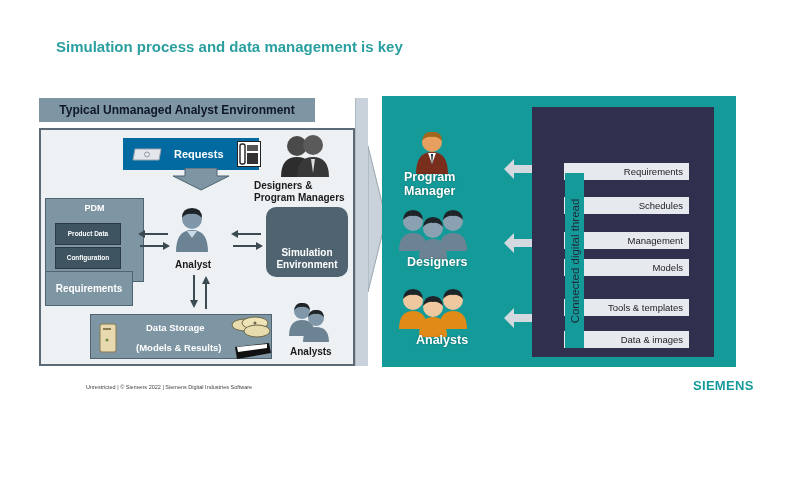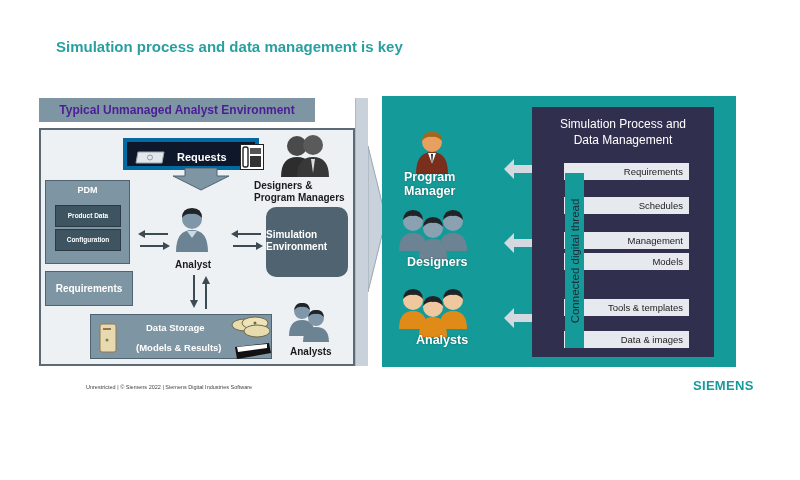--- a/index.html
+++ b/index.html
@@ -1,35 +1,35 @@
 <!DOCTYPE html>
 <html><head>
 <meta charset="utf-8">
 <style>
   * { box-sizing: border-box; margin: 0; padding: 0; }
   body { width: 800px; height: 480px; background: #ffffff; position: relative; overflow: hidden; font-family: "Liberation Sans", sans-serif; }
   .abs { position: absolute; }
   .title { left: 56px; top: 38px; font-size: 15px; font-weight: bold; color: #2a9fa0; text-align: center; }
 
   
-  .left-header { left: 39px; top: 98px; width: 276px; height: 24px; background: #7e95a3; color: #4c1d95; font-weight: bold; font-size: 12px; text-align: center; line-height: 24px; }
+  .left-header { left: 39px; top: 98px; width: 276px; height: 24px; background: #7e95a3; color: #0f172a; font-weight: bold; font-size: 12px; text-align: center; line-height: 24px; }
   .left-frame { left: 39px; top: 128px; width: 316px; height: 238px; background: #eef1f4; border: 2px solid #5b6a74; }
   .side-bar { left: 355px; top: 98px; width: 13px; height: 268px; background: #c9d2da; border-left: 1px solid #aeb9c2; }
 
-  .requests { left: 123px; top: 138px; width: 136px; height: 32px; background: #0f172a; border: 4px solid #0369a1; color: #fff; font-weight: bold; font-size: 11px; }
+  .requests { left: 123px; top: 138px; width: 136px; height: 32px; background: #0369a1; border: 1px solid #0369a1; color: #fff; font-weight: bold; font-size: 11px; }
   .requests .lbl { position: absolute; left: 50px; top: 9px; }
   .req-arrow { left: 171px; top: 168px; }
 
-  .pdm { left: 45px; top: 180px; width: 85px; height: 84px; background: #7e95a3; border: 1px solid #4f6370; }
+  .pdm { left: 45px; top: 198px; width: 99px; height: 84px; background: #7e95a3; border: 1px solid #4f6370; }
   .pdm .lbl { position: absolute; top: 4px; width: 100%; text-align: center; color: #fff; font-weight: bold; font-size: 9px; }
   .pdm-sub { position: absolute; left: 9px; width: 66px; height: 22px; background: #3f5461; border: 1px solid #2b3a44; color: #fff; font-size: 6.5px; font-weight: bold; text-align: center; line-height: 20px; }
 
   .reqs-box { left: 45px; top: 271px; width: 88px; height: 35px; background: #7e95a3; border: 1px solid #4f6370; color: #fff; font-weight: bold; font-size: 10px; text-align: center; line-height: 33px; }
 
-  .sim-apps { left: 266px; top: 207px; width: 82px; height: 70px; background: #4f6370; border-radius: 10px; color: #fff; font-weight: bold; font-size: 10px; text-align: left; padding-top: 22px; line-height: 12px; }
+  .sim-apps { left: 266px; top: 207px; width: 82px; height: 70px; background: #4f6370; border-radius: 10px; color: #fff; font-weight: bold; font-size: 10px; text-align: center; padding-top: 40px; line-height: 12px; }
 
   .storage { left: 90px; top: 314px; width: 182px; height: 45px; background: #7e95a3; border: 1px solid #4f6370; color: #fff; font-weight: bold; font-size: 9.5px; }
 
   .lbl-dark { font-weight: bold; font-size: 10px; color: #1a1a1a; }
 
   
   .chevron { left: 368px; top: 146px; }
 
   
   .right-panel { left: 382px; top: 96px; width: 354px; height: 271px; background: #149b99; }
@@ -212,28 +212,24 @@
   <polygon points="0,12 10,2 10,8 28,8 28,2 38,12 28,22 28,16 10,16 10,22" fill="#d3d9df"></polygon>
 </svg>
 <svg class="abs" style="left:504px;top:231px" width="38" height="24">
   <polygon points="0,12 10,2 10,8 28,8 28,2 38,12 28,22 28,16 10,16 10,22" fill="#d3d9df"></polygon>
 </svg>
 <svg class="abs" style="left:504px;top:306px" width="38" height="24">
   <polygon points="0,12 10,2 10,8 28,8 28,2 38,12 28,22 28,16 10,16 10,22" fill="#d3d9df"></polygon>
 </svg>
 
 <div class="abs spdm">
-  <div class="spdm-title">
-    <div>Simulation Process and</div>
-    <div>Data Management</div>
-  </div>
   <div class="item" style="top:56px">Requirements</div>
   <div class="item" style="top:90px">Schedules</div>
   <div class="item" style="top:125px">Management</div>
-  <div class="item" style="top:146px">Models</div>
+  <div class="item" style="top:152px">Models</div>
   <div class="item" style="top:192px">Tools &amp; templates</div>
   <div class="item" style="top:224px">Data &amp; images</div>
   <div class="thread">
     <span>Connected digital thread</span>
   </div>
 </div>
 
 <div class="abs footer">Unrestricted | © Siemens 2022 |  Siemens Digital Industries Software</div>
 <div class="abs brand">SIEMENS</div>
 

